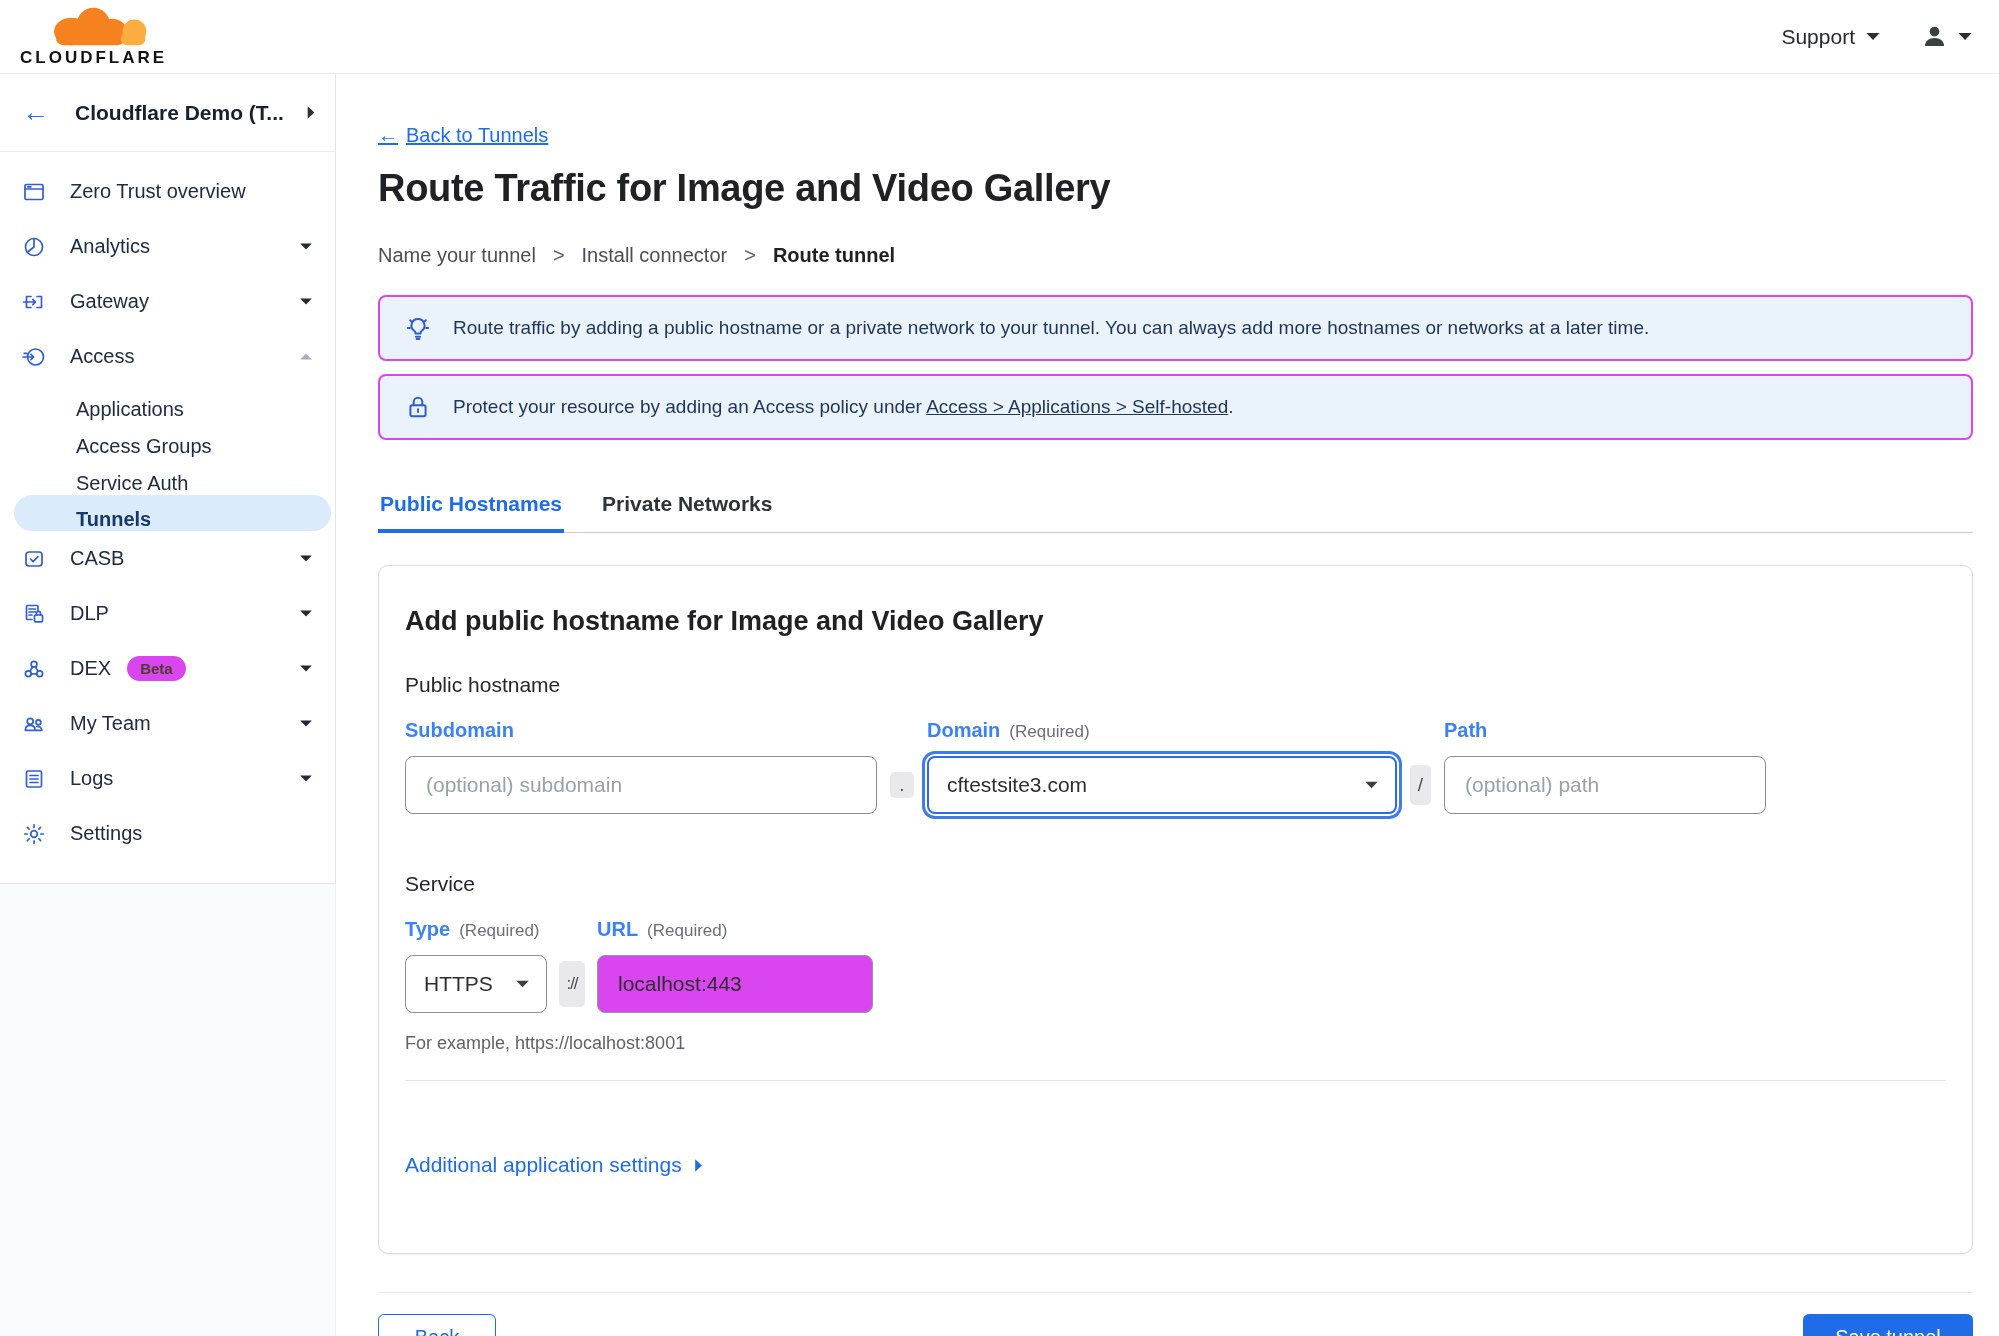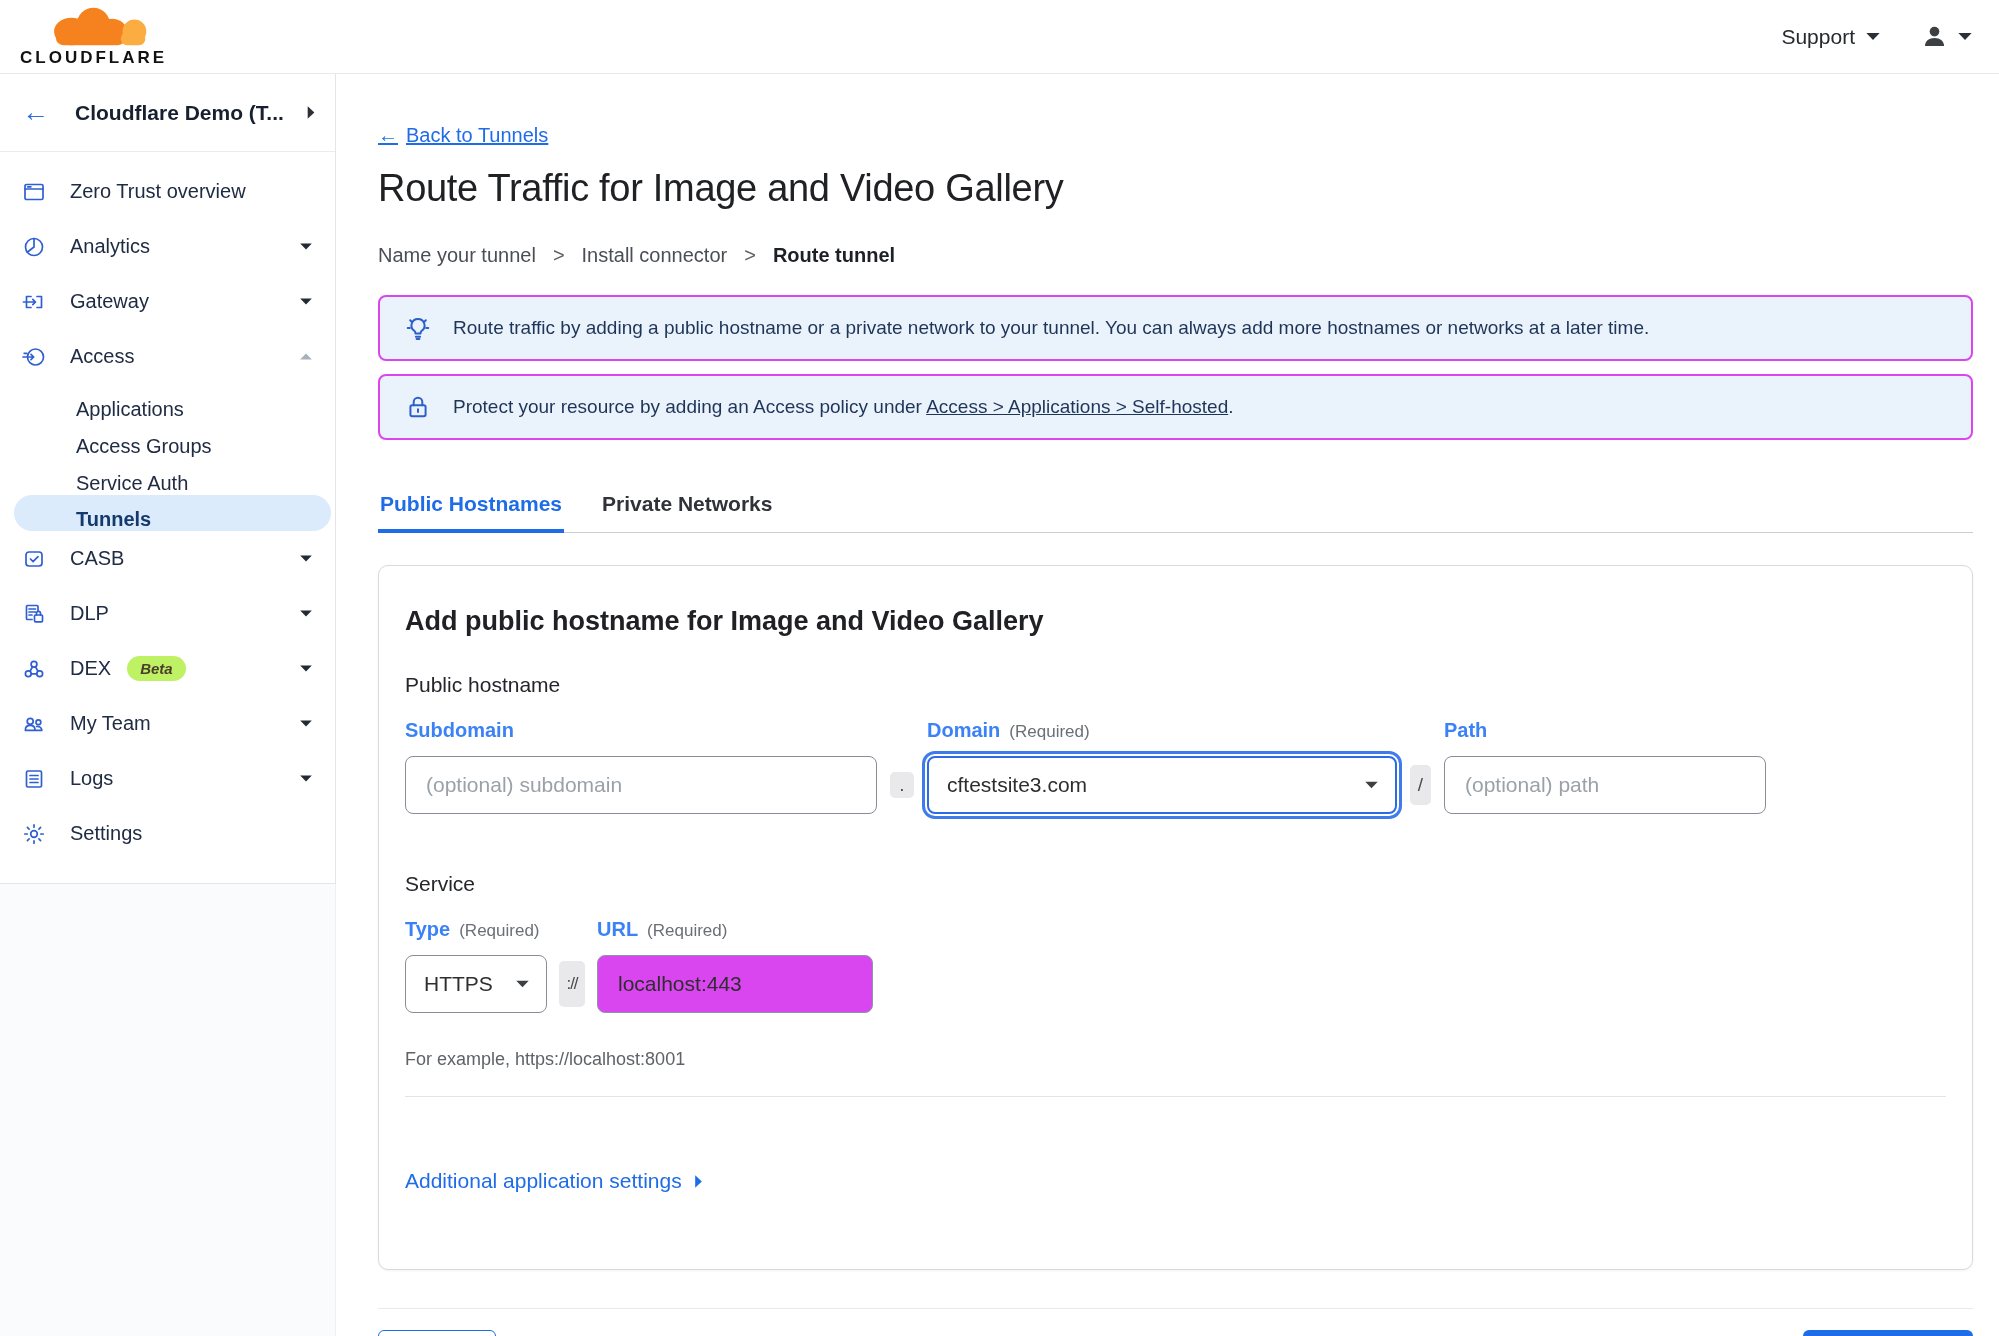--- a/index.html
+++ b/index.html
@@ -37,28 +37,28 @@
   .nav-item { height:55px; display:flex; align-items:center; padding:0 22px; font-size:20px; color:#202c44; cursor:pointer; }
   .nav-icon { width:24px; height:24px; flex:0 0 24px; margin-right:24px; color:#2f5fd2; }
   .nav-caret { margin-left:auto; color:#232a35; }
   .nav-caret.muted { color:#a7b0bd; }
   .sub-item { height:37px; display:flex; align-items:flex-end; padding-left:76px; font-size:20px; color:#202c44; cursor:pointer; }
   .sub-item.active {
     height:36px; margin:0 4px 0 14px; padding-left:62px;
     background:#dcebfb; border-radius:18px; font-weight:700; color:#143a6d;
   }
   .badge {
-    margin-left:16px; background:#bef264; color:#4c3d2c;
-    font-size:15px; font-weight:600; padding:4px 13px; border-radius:14px;font-style:italic;
+    margin-left:16px; background:#d946ef; color:#4c3d2c;
+    font-size:15px; font-weight:600; padding:4px 13px; border-radius:14px;
   }
 
   
   .main { flex:1; background:#fff; padding:50px 26px 0 42px; }
   .back-link { display:inline-flex; align-items:center; gap:8px; color:#1f6ce8; font-size:20px; text-decoration:underline; cursor:pointer; }
-  .page-title { font-size:38px; font-weight:400; color:#202124; margin-top:20px; letter-spacing:-0.3px; }
+  .page-title { font-size:38px; font-weight:700; color:#202124; margin-top:20px; letter-spacing:-0.3px; }
   .steps { display:flex; align-items:center; margin-top:34px; font-size:20px; color:#4a4e55; }
   .step { cursor:pointer; }
   .step.current { font-weight:700; color:#1d2025; cursor:default; }
   .step-sep { margin:0 17px; color:#5f6368; }
 
   .banner {
     margin-top:28px; min-height:66px; border:2px solid #d946ef; background:#eaf2fc;
     border-radius:8px; display:flex; align-items:center; gap:21px;
     padding:10px 24px; font-size:19px; color:#1e3558;
   }
@@ -100,21 +100,21 @@
   }
   .select.focused { border:2px solid #2b6be6; box-shadow:0 0 0 2px #ffffff, 0 0 0 5px #3f7bea; }
   .select-caret { color:#3c4043; margin-left:12px; }
   .sep-chip {
     background:#e9e9eb; border-radius:5px; color:#4c4c4c;
     display:flex; align-items:center; justify-content:center; font-size:19px;
   }
   .chip-dot { width:24px; height:26px; margin:0 13px 16px; }
   .chip-slash { width:21px; height:40px; margin:0 13px 9px; }
   .chip-scheme { width:26px; height:46px; margin:0 12px 6px; font-size:17px; letter-spacing:-1px; }
-  .helper { margin-top:36px; font-size:18px; color:#5f6368; }
+  .helper { margin-top:20px; font-size:18px; color:#5f6368; }
   .card-divider { margin-top:26px; border-top:1px solid #e2e4e8; }
   .additional { margin-top:72px; display:inline-flex; align-items:center; gap:11px; color:#1f6ce8; font-size:21px; cursor:pointer; }
   .additional-arrow { color:#1f6ce8; }
 
   .footer { width:1595px; margin-top:38px; border-top:1px solid #e8e9ec; padding-top:21px; display:flex; justify-content:space-between; }
   .btn { height:46px; border-radius:6px; font-size:20px; font-family:inherit; cursor:pointer; display:flex; align-items:center; justify-content:center; }
   .btn-back { width:118px; background:#fff; border:1.5px solid #1f6ce8; color:#1f6ce8; }
   .btn-save { width:170px; background:#1f6ce8; border:none; color:#fff; }
 </style>
 </head>

